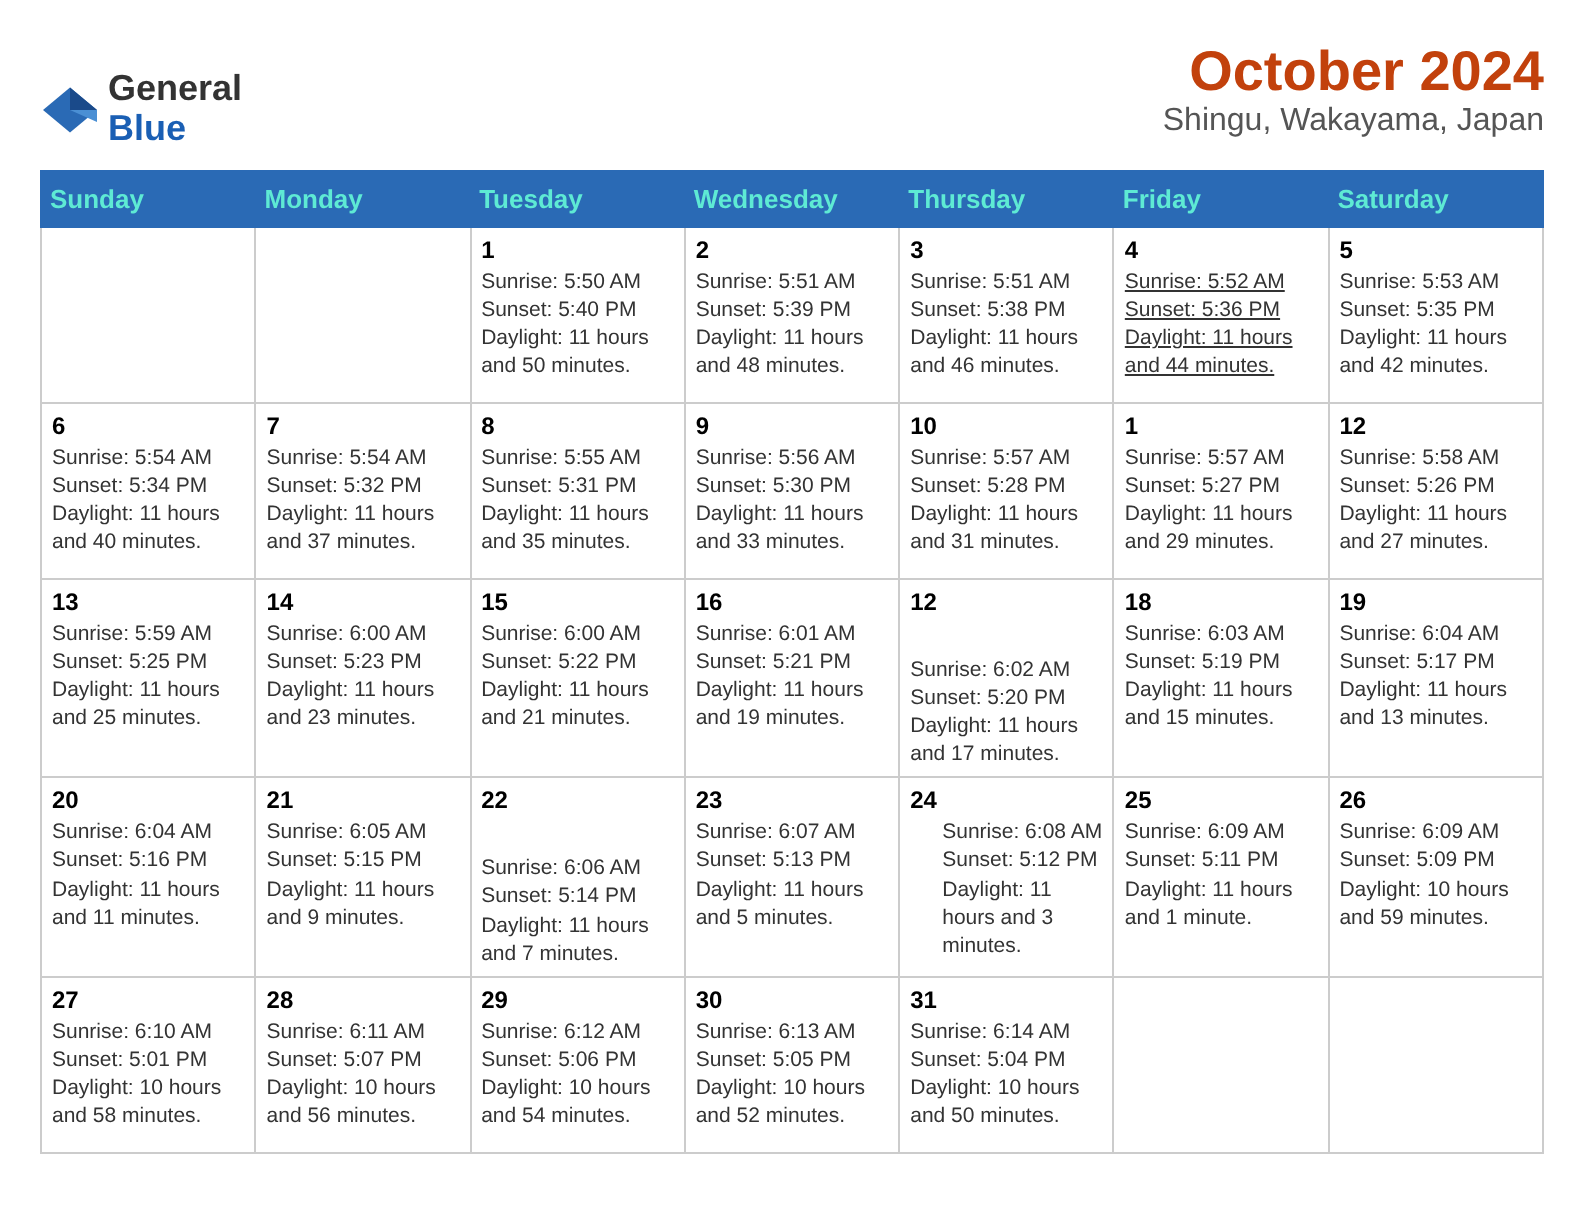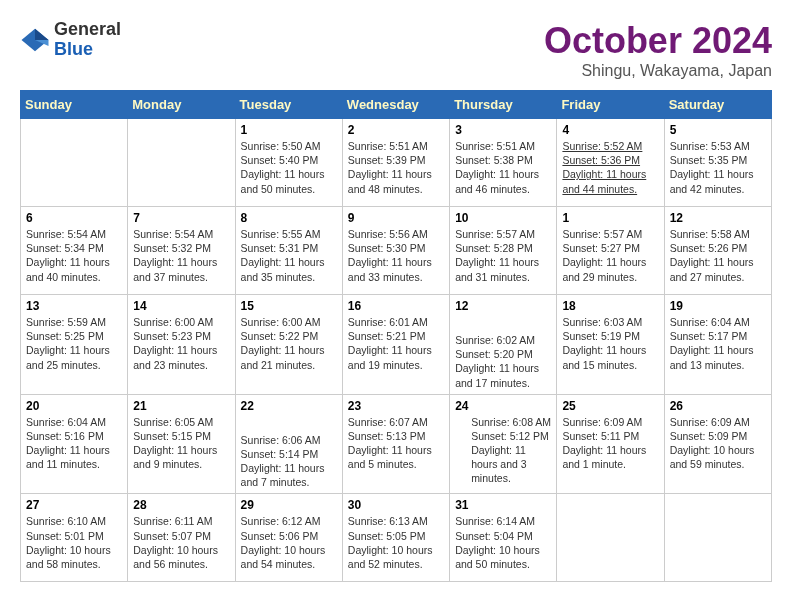--- a/index.html
+++ b/index.html
@@ -12,53 +12,54 @@
     }
     .header {
       display: flex;
       justify-content: space-between;
       align-items: flex-start;
       margin-bottom: 10px;
     }
     .logo {
       display: flex;
       align-items: center;
+      margin-top: 15px;
     }
     .logo-text {
       font-size: 18px;
       font-weight: bold;
       line-height: 1.1;
     }
     .logo-general { color: #333; }
     .logo-blue { color: #1a5fb4; }
     .logo-icon {
       width: 30px;
       height: 30px;
       margin-right: 4px;
     }
     .title-block {
       text-align: right;
     }
     .month-title {
-      font-size: 36px;
+      font-size: 28px;
       font-weight: bold;
-      color: #701a75;
+      color: #c2410c;
     }
     .subtitle {
       font-size: 16px;
       color: #555;
     }
     .calendar {
       width: 100%;
       border-collapse: collapse;
       font-size: 11px;
     }
     .calendar thead th {
       background: #2a6ab5;
-      color: #fef9c3;
+      color: #5eead4;
       padding: 6px 4px;
       text-align: left;
       font-size: 13px;
       border: 1px solid #2a6ab5;
     }
     .calendar tbody td {
       border: 1px solid #ccc;
       vertical-align: top;
       padding: 4px 5px;
       width: calc(100% / 7);

